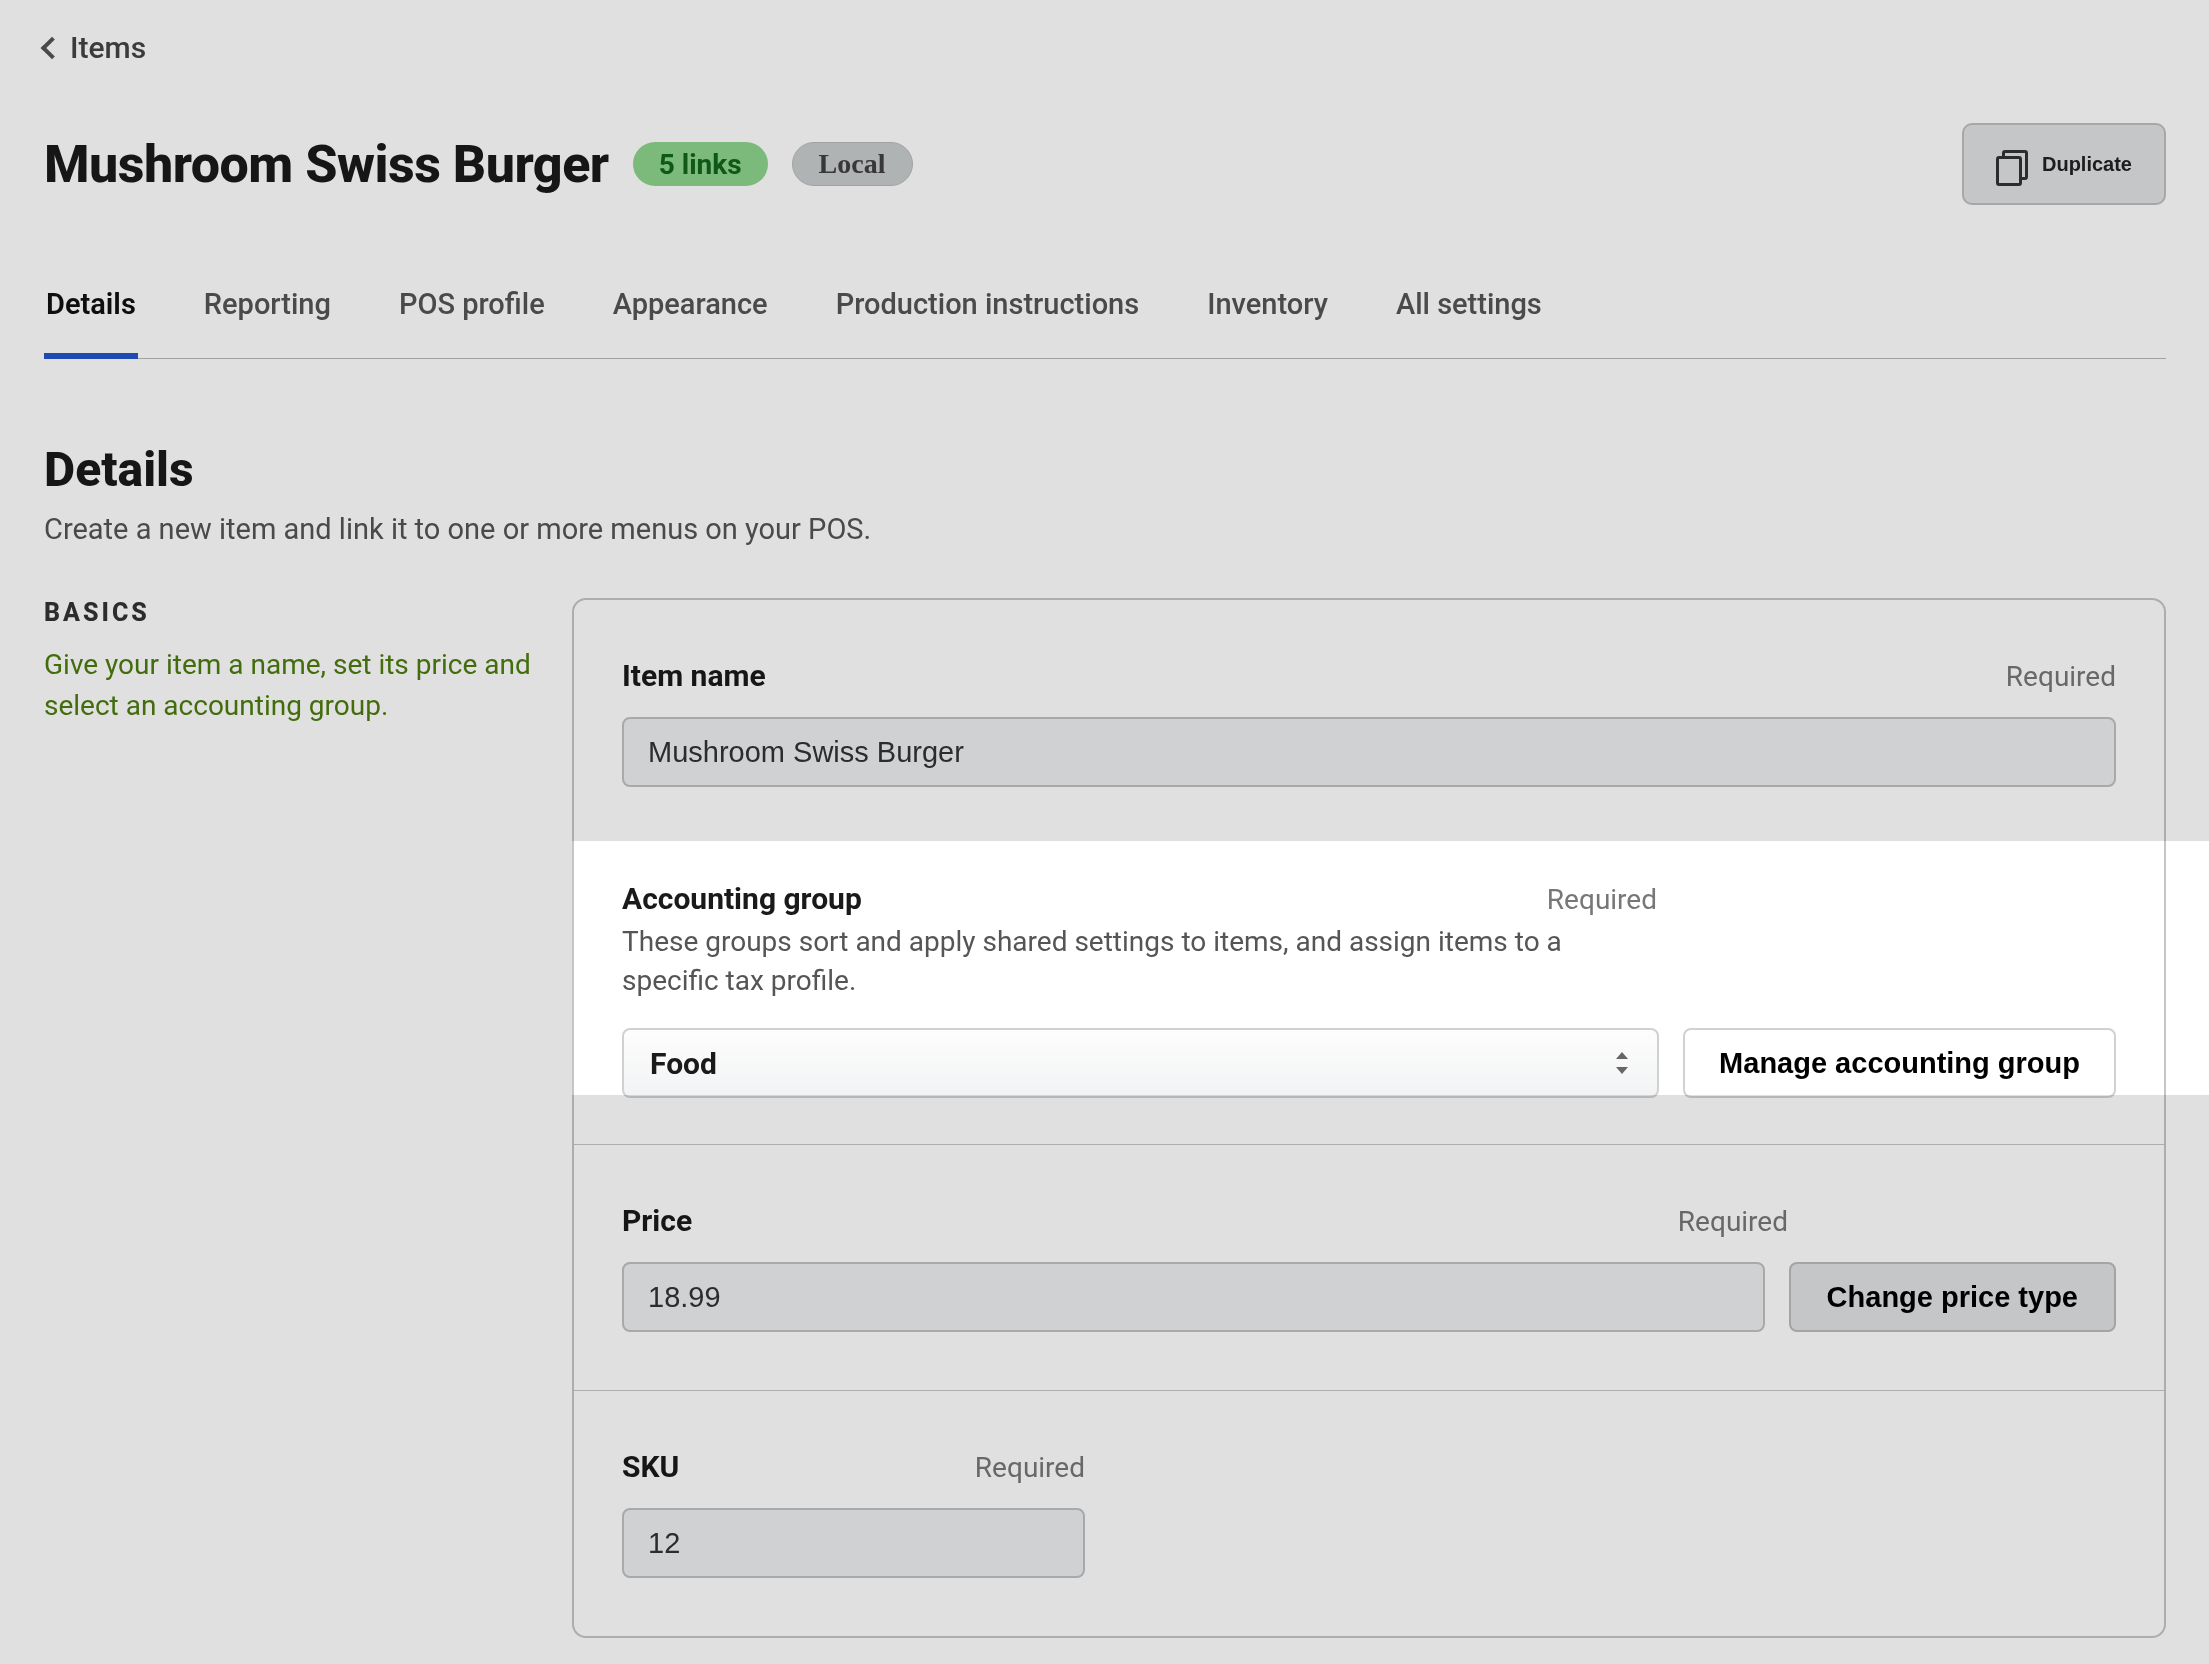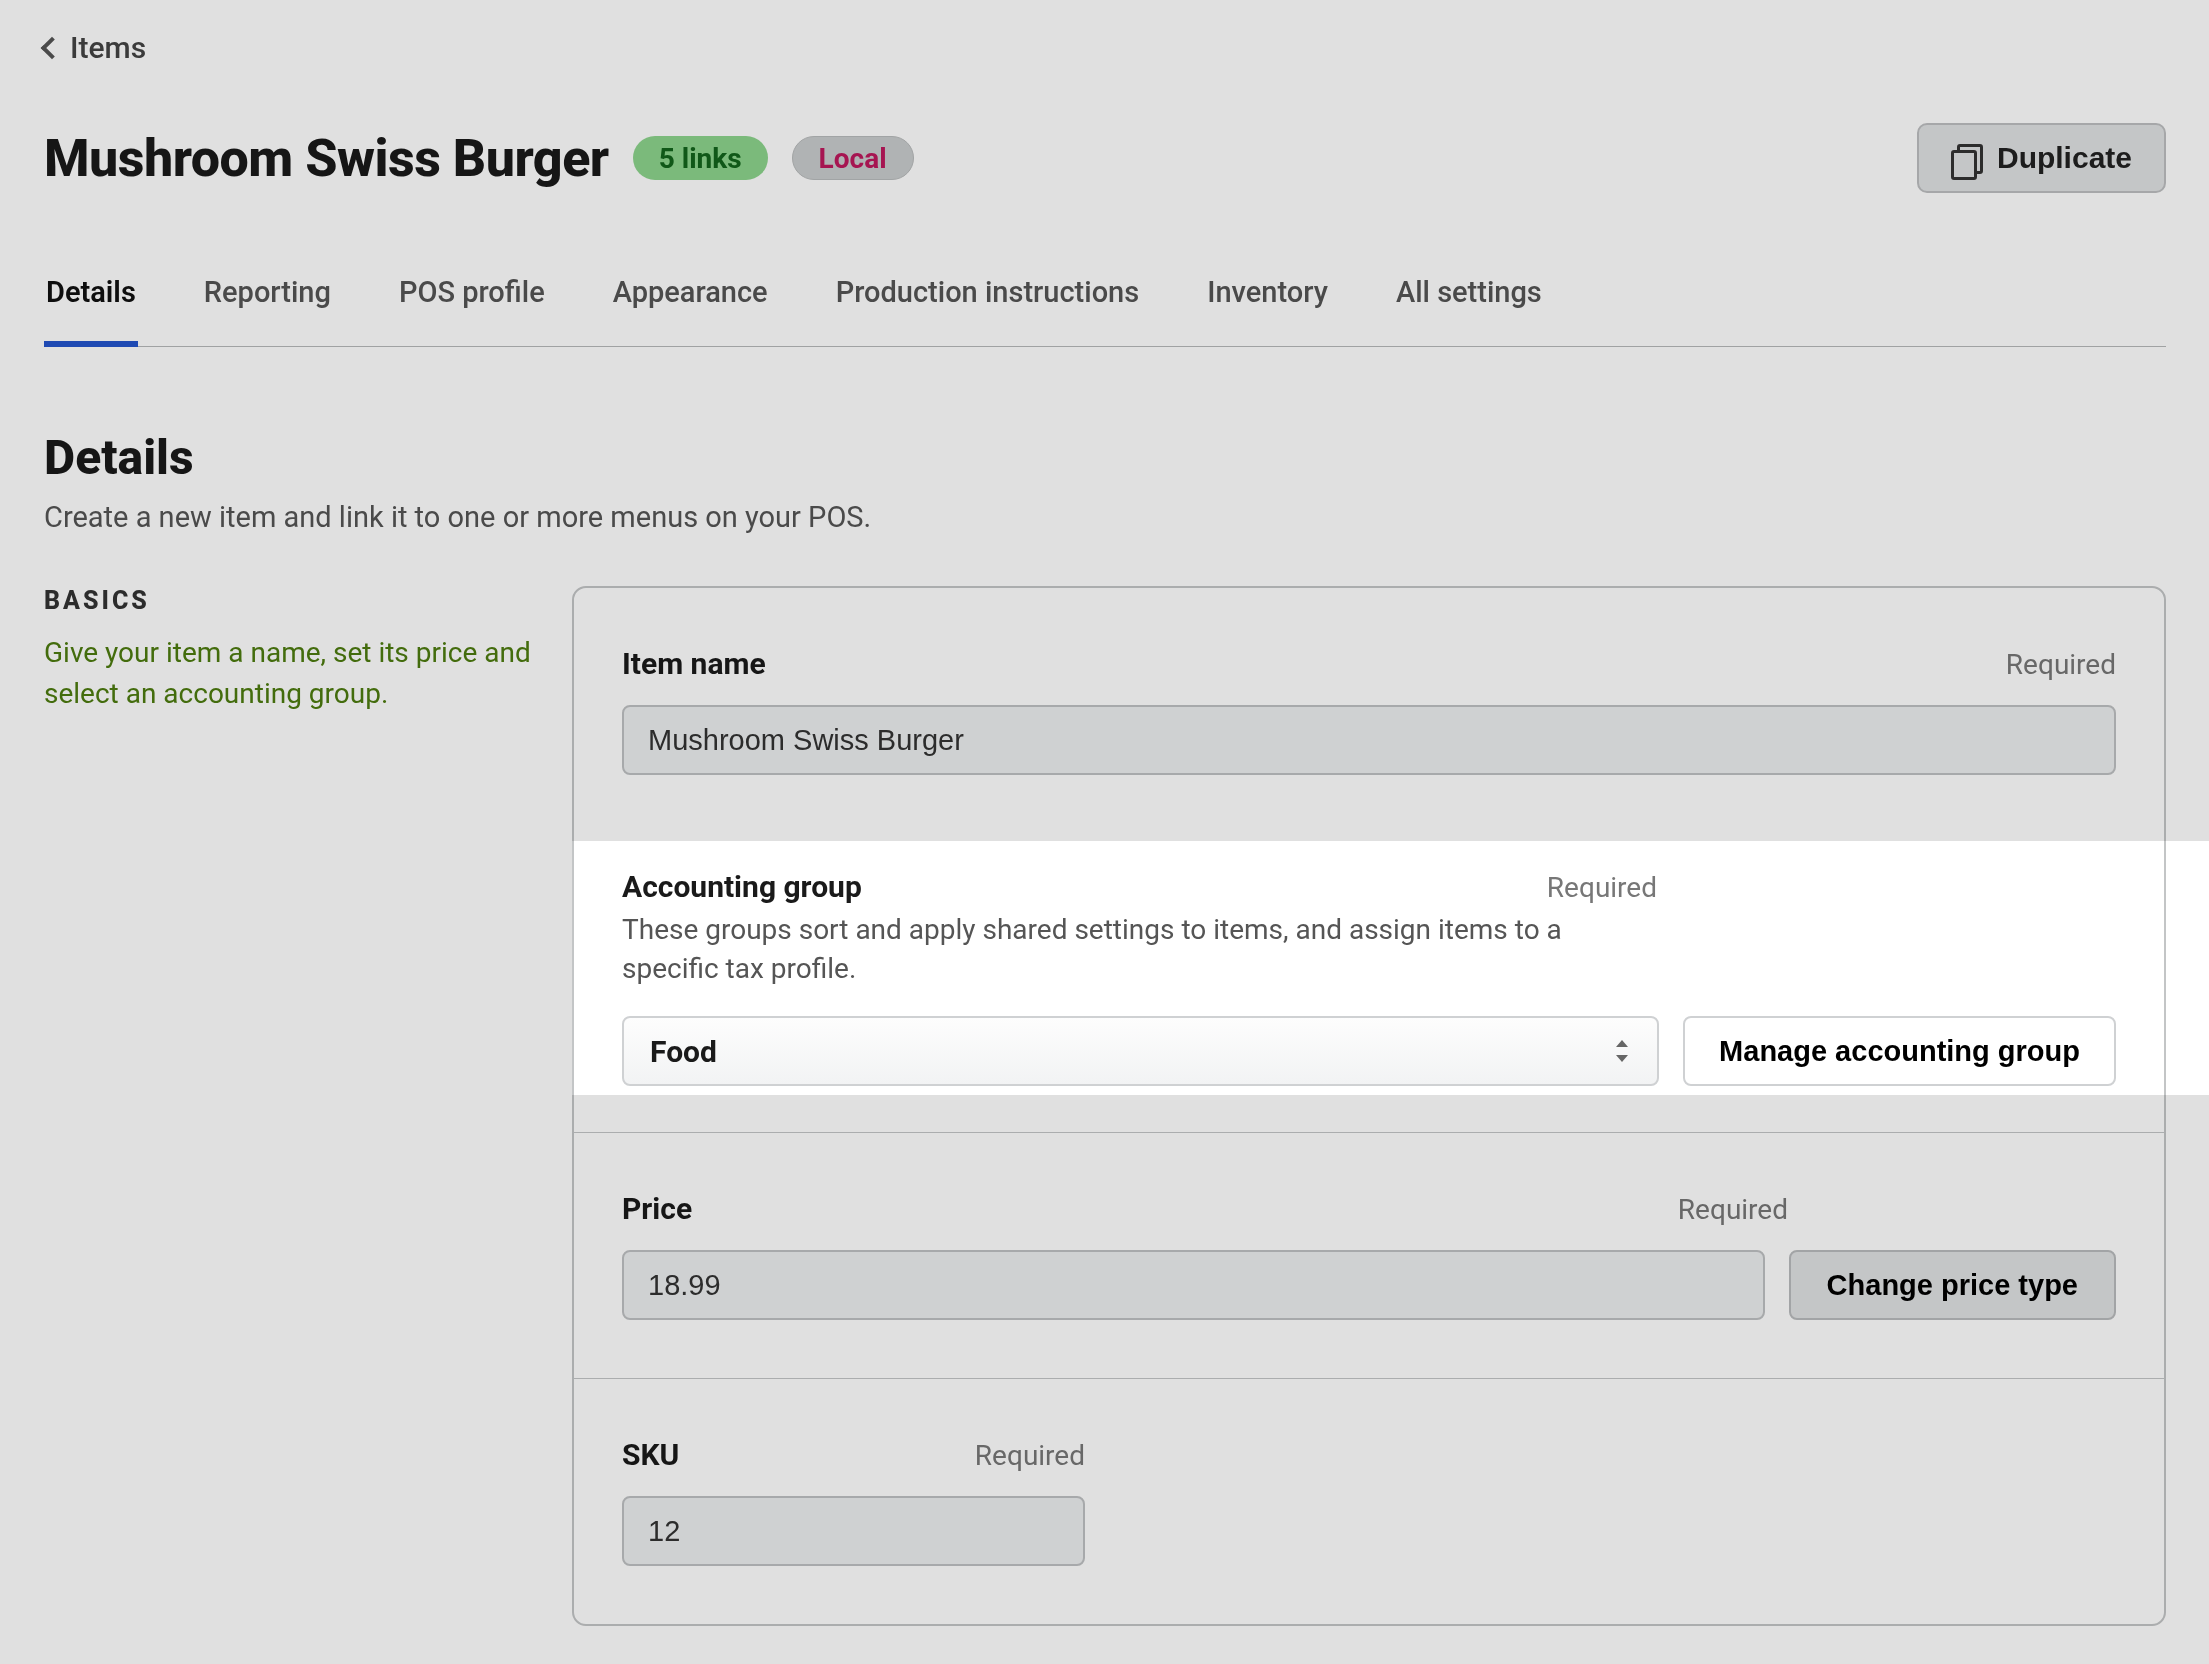--- a/index.html
+++ b/index.html
@@ -36,25 +36,25 @@
   .header-row { display: flex; align-items: center; justify-content: space-between; padding-top: 28px; }
   .header-left { display: flex; align-items: center; gap: 24px; flex-wrap: wrap; }
   .page-title { font-size: 52px; font-weight: 800; letter-spacing: -0.5px; }
   .pill {
     display:inline-flex; align-items:center; justify-content:center;
     height: 44px; padding: 0 26px; border-radius: 26px;
     font-size: 28px; font-weight: 700;
   }
   .pill-green { background:#8ad38a; color:#0c3; color:#0a5; color:#0b650b; }
   .pill-green { background:#8dd48d; color:#13651c; }
-  .pill-grey { background:#c9cccd; color:#be185d; border:1px solid #b8bbbc; }
+  .pill-grey { background:#c9cccd; color:#404040; border:1px solid #b8bbbc;font-family:Liberation Serif, serif; }
   .dup-btn {
     display:flex; align-items:center; gap:18px;
-    height: 70px; padding: 0 32px; border:2px solid #bdbfc1; border-radius:10px;
-    background:#e0e2e3; font-size:30px; font-weight:700; color:#222; cursor:pointer;
+    height: 82px; padding: 0 32px; border:2px solid #bdbfc1; border-radius:10px;
+    background:#e0e2e3; font-size:20px; font-weight:700; color:#222; cursor:pointer;
   }
   .dup-icon { width:28px; height:28px; position:relative; }
   .dup-icon::before, .dup-icon::after {
     content:""; position:absolute; width:20px; height:24px; border:3px solid #333; border-radius:3px;
   }
   .dup-icon::before { top:0; left:6px; }
   .dup-icon::after { top:6px; left:0; background:#e0e2e3; }
 
   .subtitle { font-size:29px; color:#555; margin-top:18px; }
   .subtitle a { color:#2455cc; text-decoration:none; }

